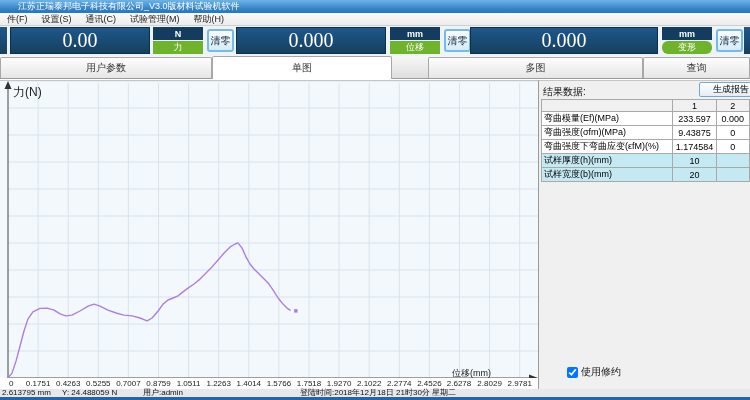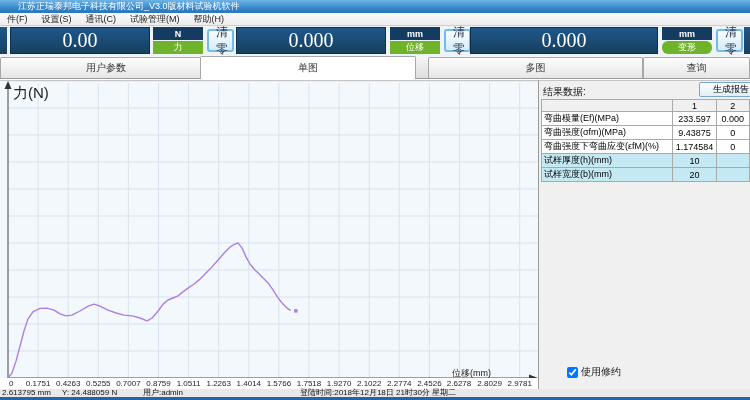--- a/index.html
+++ b/index.html
@@ -24,36 +24,36 @@
     background:linear-gradient(#1e578a,#16405f); border:1px solid #0e2f4c;
     color:#fff; font-family:"Liberation Serif", serif; font-size:20px;
     display:flex; align-items:center; justify-content:center; }
   .edge-frag { position:absolute; top:1px; height:27px; background:linear-gradient(#1e578a,#16405f); }
   .unit-box { position:absolute; height:13px; background:#143c60; color:#fff; font-size:9px; font-weight:bold;
     display:flex; align-items:center; justify-content:center; }
   .lbl-box { position:absolute; height:13px; background:#6fb32a; color:#fff; font-size:9px;
     display:flex; align-items:center; justify-content:center; }
   .clear-btn { position:absolute; top:3px; height:23px; width:27px;
     border:2px solid #76bbe4; border-radius:3px;
-    background:linear-gradient(#f9fdff,#d5ebf8); color:#1a2b3c; font-size:12px;
-    display:flex; align-items:center; justify-content:center; cursor:pointer;padding-left:7px; }
+    background:linear-gradient(#f9fdff,#d5ebf8); color:#1a2b3c; font-size:10px;
+    display:flex; align-items:center; justify-content:center; cursor:pointer; }
 
   
   .tab-row { position:absolute; top:56px; left:0; width:750px; height:23px;
     background:linear-gradient(#f7f7f7,#dedede); border-bottom:1px solid #9a9a9a; }
   .tab { position:absolute; top:1px; height:21px; border:1px solid #a8a8a8; border-bottom:none;
     background:linear-gradient(#fdfdfd,#e6e6e6); border-radius:2px 2px 0 0;
     display:flex; align-items:center; justify-content:center; font-size:10px; color:#333; cursor:pointer; }
   .tab.active { background:#fff; top:0; height:23px; z-index:2; }
 
   
   .chart-wrap { position:absolute; top:80px; left:0; width:538px; height:298px;
     background:#f3f8fc; border-top:1px solid #c5c5c5; }
   .chart-wrap svg { position:absolute; top:0; left:0; }
-  .ylabel { position:absolute; top:3px; left:13px; font-size:15px; color:#222; }
+  .ylabel { position:absolute; top:3px; left:13px; font-size:12px; color:#222; }
   .xlabel { position:absolute; top:286px; left:452px; font-size:9px; color:#222; }
   .tick-strip { position:absolute; top:378px; left:0; width:538px; height:11px; background:#fff; }
   .tick { position:absolute; top:1px; font-size:8px; color:#222; transform:translateX(-50%); white-space:nowrap; }
 
   
   .right-panel { position:absolute; top:80px; left:538px; width:212px; height:309px;
     background:#f0f0f0; border-left:1px solid #9a9a9a; border-top:1px solid #c5c5c5; }
   .results-heading { position:absolute; top:4px; left:4px; font-size:10px; color:#111; }
   .report-btn { position:absolute; top:1px; left:160px; width:64px; height:15px;
     border:1px solid #76a8cc; border-radius:2px; background:linear-gradient(#fefefe,#e2eef8);
@@ -127,21 +127,21 @@
     <div class="lbl-box" style="left:662px;top:15px;width:50px;border-radius:6px;">
       <span>变形</span>
     </div>
     <div class="clear-btn" style="left:716px;">清零</div>
 
     <div class="edge-frag" style="left:744px;width:6px;"></div>
   </div>
 
   <div class="tab-row">
     <div class="tab" style="left:0;width:212px;">用户参数</div>
-    <div class="tab active" style="left:200px;width:216px;">单图</div>
+    <div class="tab active" style="left:212px;width:180px;">单图</div>
     <div class="tab" style="left:428px;width:215px;">多图</div>
     <div class="tab" style="left:643px;width:107px;">查询</div>
   </div>
 
   <div class="chart-wrap">
     <svg id="chart-svg" width="538" height="298">
         <line x1="38.1" y1="2" x2="38.1" y2="297" stroke="#d8e3ed" stroke-width="1"></line>
         <line x1="68.2" y1="2" x2="68.2" y2="297" stroke="#d8e3ed" stroke-width="1"></line>
         <line x1="98.30000000000001" y1="2" x2="98.30000000000001" y2="297" stroke="#d8e3ed" stroke-width="1"></line>
         <line x1="128.4" y1="2" x2="128.4" y2="297" stroke="#d8e3ed" stroke-width="1"></line>

